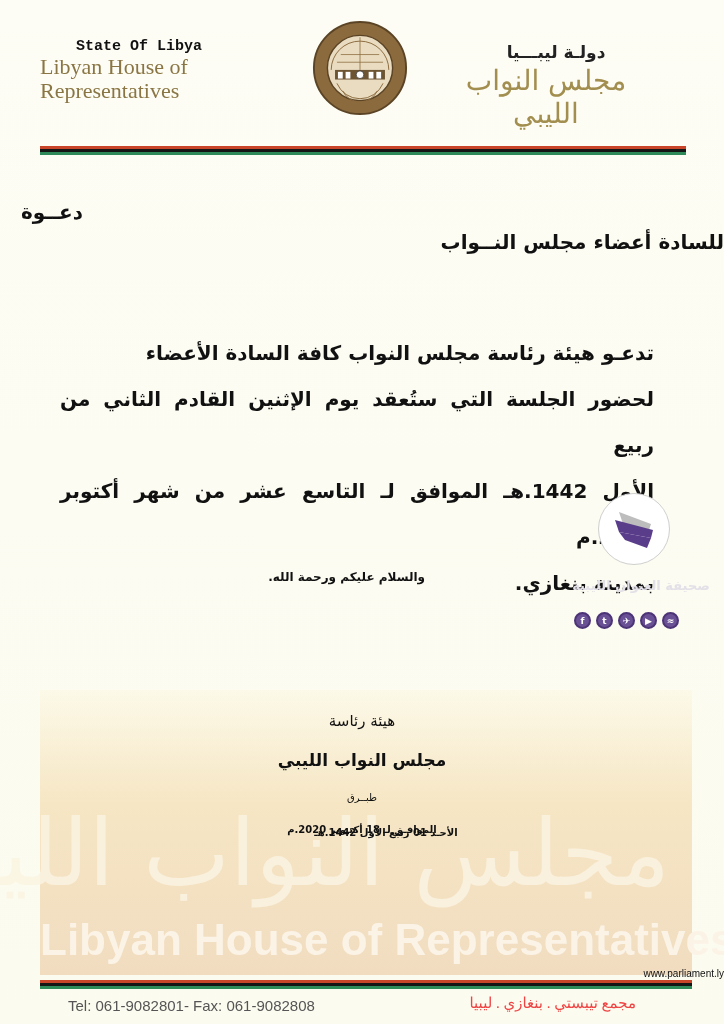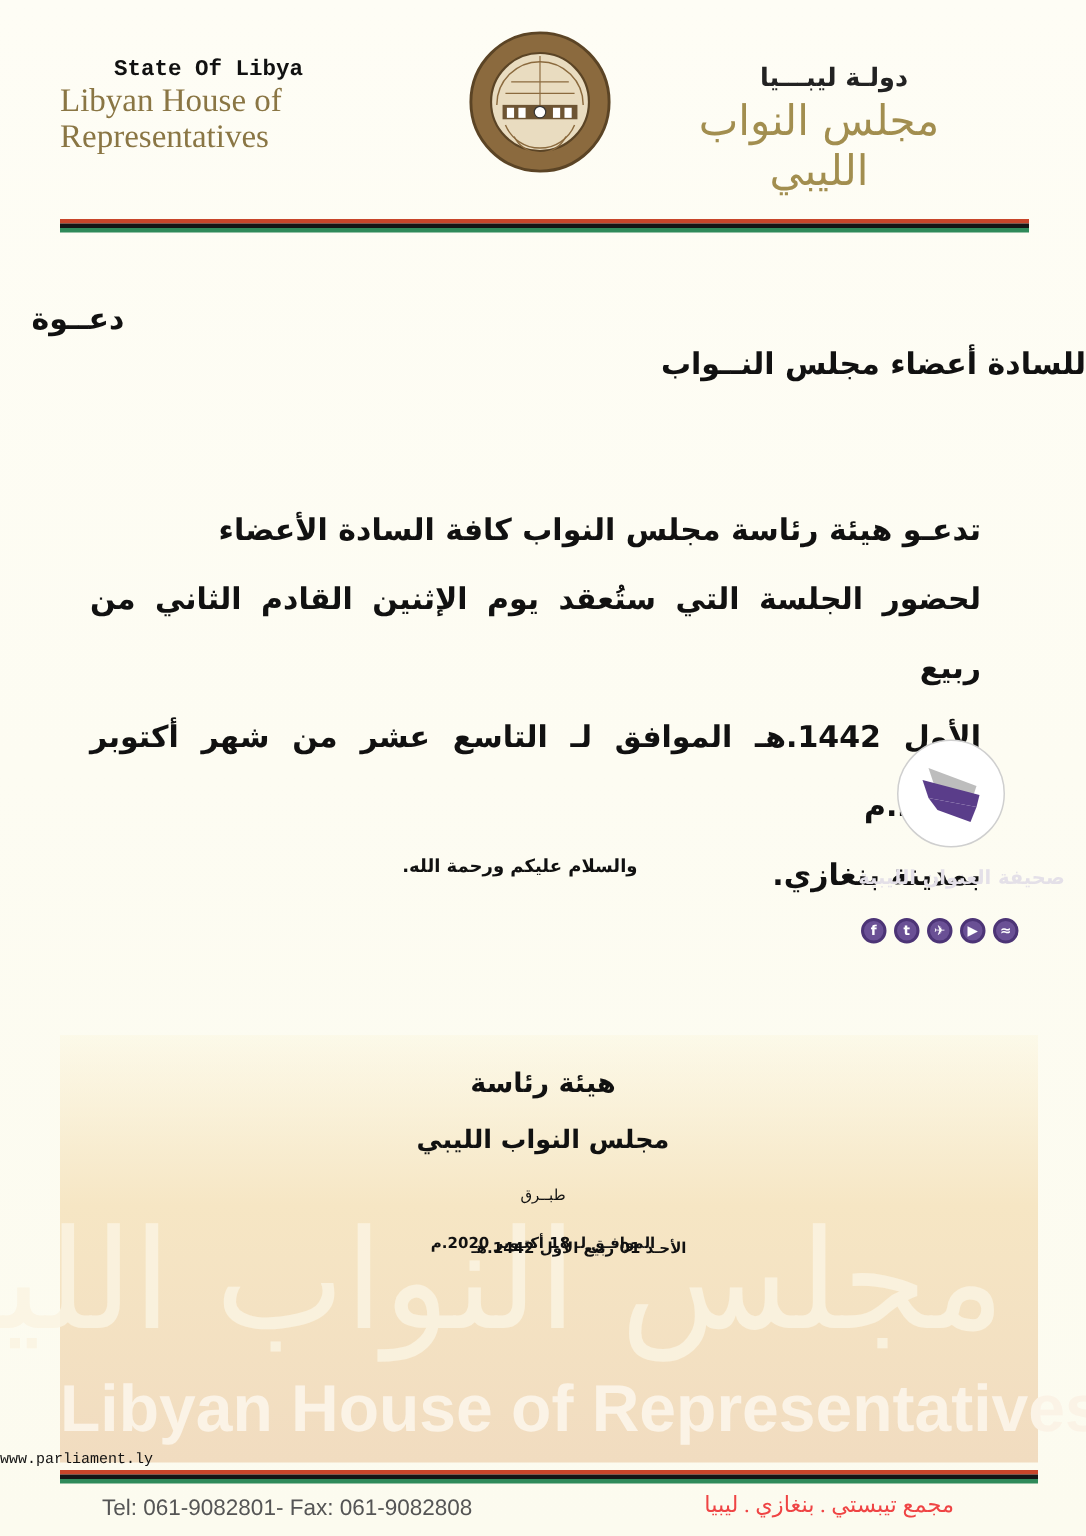--- a/index.html
+++ b/index.html
@@ -37,27 +37,27 @@
   .wm { position:absolute; left:598px; top:493px; width:70px; height:70px; border-radius:50%; border:1px solid #cfcfcf; background:#fff; }
   .wm-text { position:absolute; left:566px; top:578px; width:150px; text-align:center; direction:rtl; font-size:13px; color:#e4e0e8; font-weight:bold; }
   .social { position:absolute; left:574px; top:612px; display:flex; gap:5px; }
   .social span { width:17px; height:17px; border-radius:50%; background:#6a5095; border:2px solid #4c3476; color:#fff; font-size:9px; display:flex; align-items:center; justify-content:center; font-family:"DejaVu Sans",sans-serif; box-sizing:border-box; font-weight:bold; }
 
   
   .band { position:absolute; left:40px; top:690px; width:652px; height:285px;
     background:linear-gradient(180deg, rgba(250,240,200,0.2) 0%, #f6e6c4 40%, #f1dcc0 100%); }
   .band-cal { position:absolute; left:60px; top:800px; width:610px; text-align:center; font-family:"DejaVu Serif",serif; font-size:92px; color:#fbf4e2; direction:rtl; white-space:nowrap; opacity:0.85; }
   .band-en { position:absolute; left:40px; top:915px; width:652px; text-align:left; font-family:"Liberation Sans",sans-serif; font-weight:bold; font-size:44px; color:#fbf3e6; white-space:nowrap; }
-  .sig1 { position:absolute; left:0; right:0; top:712px; text-align:center; font-weight:bold; font-size:18px; }
+  .sig1 { position:absolute; left:0; right:0; top:712px; text-align:center; font-weight:normal; font-size:15px; }
   .sig2 { position:absolute; left:0; right:0; top:750px; text-align:center; font-weight:bold; font-size:17px; }
   .sig3 { position:absolute; left:0; right:0; top:792px; text-align:center; font-size:10px; }
   .sig4 { position:absolute; left:0; right:0; top:827px; text-align:center; font-size:10px; font-weight:bold;padding-left:48px; }
   .sig5 { position:absolute; left:0; right:0; top:824px; text-align:center; font-size:10px; font-weight:bold; }
 
-  .url { position:absolute; left:0; right:0; top:968px; text-align:left; font-family:Liberation Mono, monospace; font-size:10px; color:#111; }
+  .url { position:absolute; left:0; right:0; top:968px; text-align:right; font-family:Liberation Sans, sans-serif; font-size:10px; color:#111; }
   .foot-en { position:absolute; left:68px; top:997px; font-family:"Liberation Sans",sans-serif; font-size:15px; color:#555; }
   .foot-ar { position:absolute; right:88px; top:994px; font-family:Liberation Serif, serif; font-size:15px; color:#ef4444; direction:rtl; }
 </style>
 </head>
 <body>
 
 <div class="page"></div>
 
 <div class="hdr-en">
   <div class="state">State Of Libya</div>

